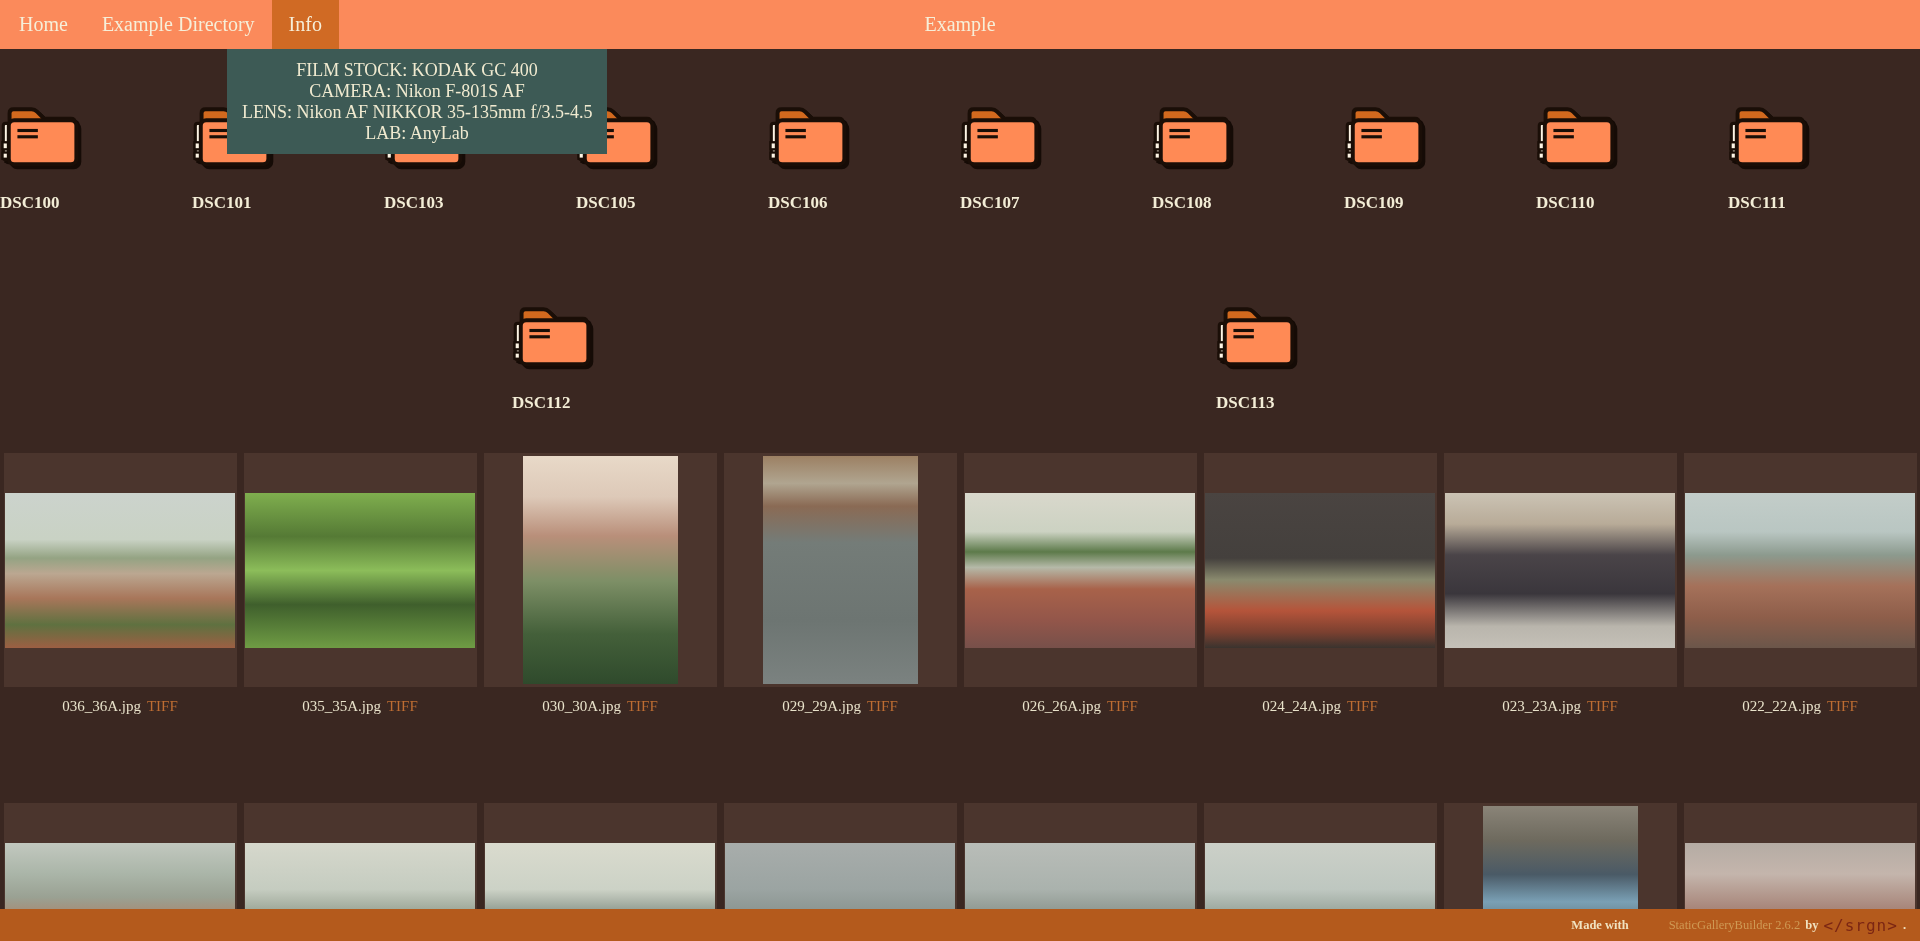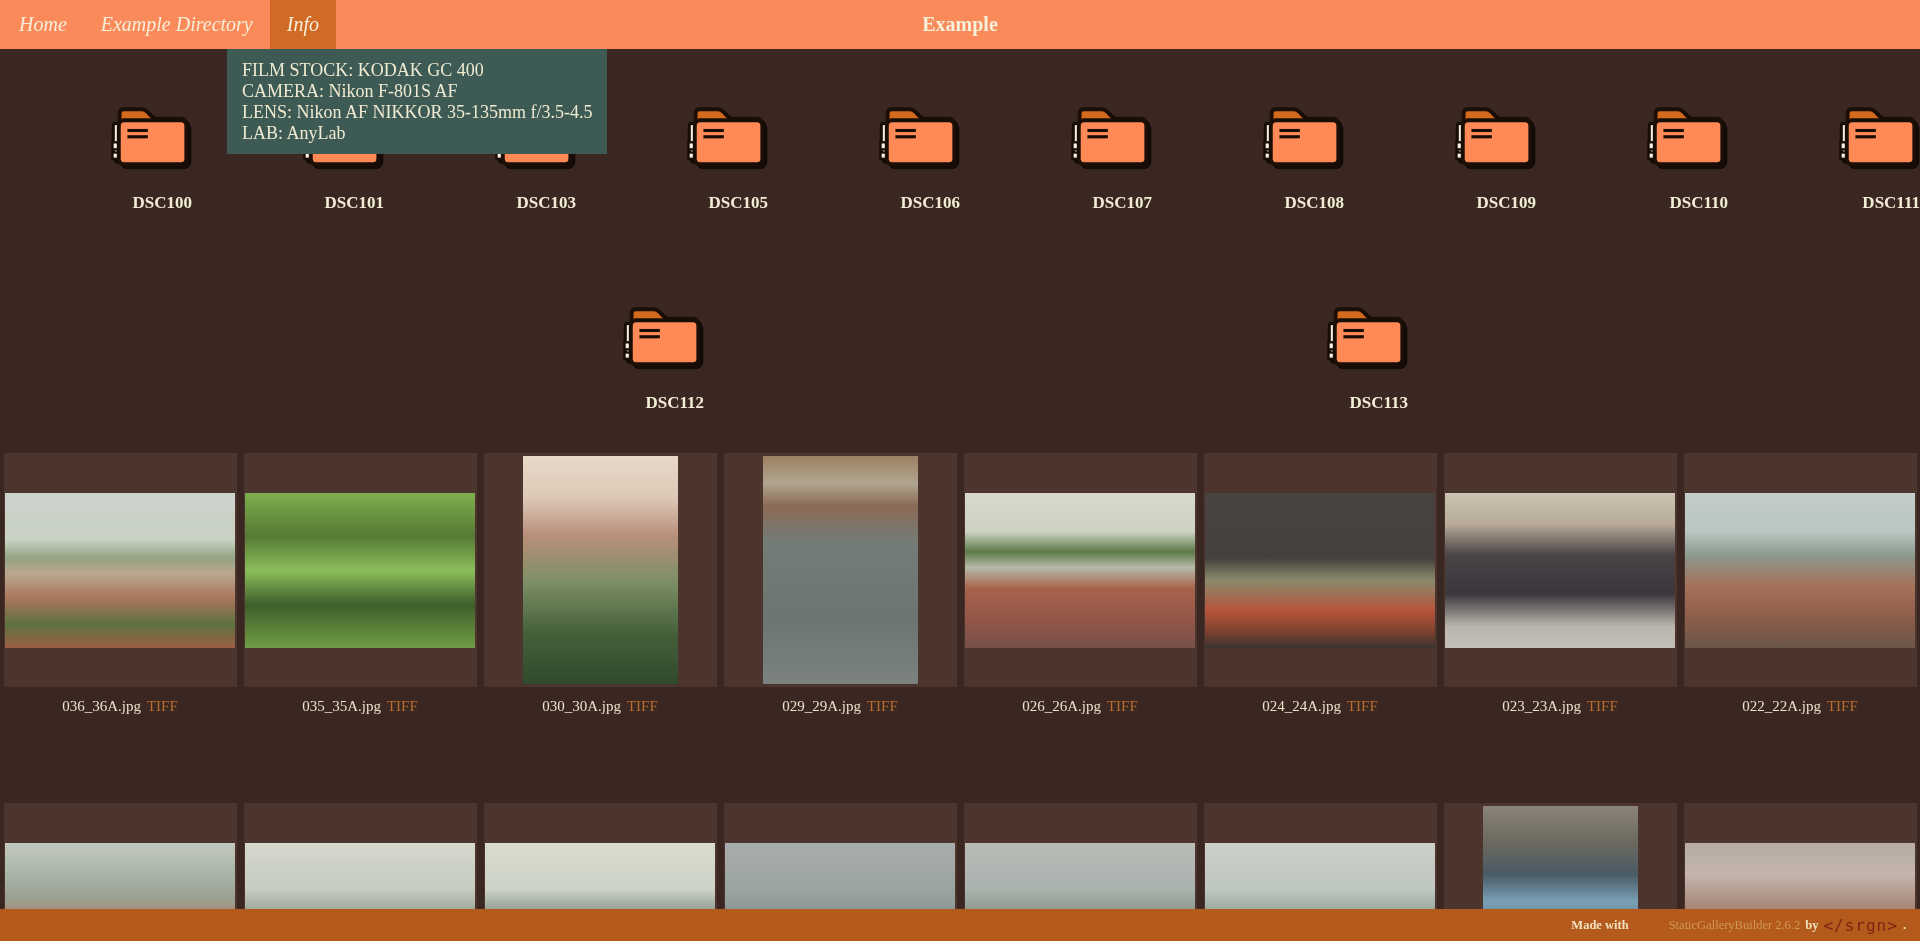--- a/index.html
+++ b/index.html
@@ -19,49 +19,49 @@
     display: flex; align-items: stretch;
     padding-left: 2px;
   }
   .nav-item {
     display: flex; align-items: center;
     padding: 5px 17px;
     font-size: 20px;
     color: var(--nav-text);
     cursor: pointer;
     text-decoration: none;
-    font-style: italic;
   }
   .nav-item.active { background: var(--navbar-active-bg); }
   .nav-title {
     position: absolute; left: 0; right: 0; top: 0;
     height: 49px; display: flex; align-items: center; justify-content: center;
-    font-size: 20px; font-weight: bold; color: var(--nav-text);
+    font-size: 20px; font-weight: normal; color: var(--nav-text);
     pointer-events: none;
   }
 
   
   .info-box {
     position: absolute; left: 227px; top: 49px; z-index: 6;
     width: 380px;
     background: var(--info-bg);
     color: var(--info-text);
     font-size: 18px; line-height: 21px;
     padding: 11px 15px 10px 15px;
     white-space: nowrap;
+    text-align: center;
   }
 
   
   .folders {
     display: flex; flex-wrap: wrap; justify-content: space-evenly;
     padding-top: 54px; row-gap: 90px; margin-bottom: 40px;
   }
   .folder-item {
     width: 192px;
-    display: flex; flex-direction: column; align-items: flex-end;
+    display: flex; flex-direction: column; align-items: flex-start;
     cursor: pointer;
   }
   .folder-item svg { filter: drop-shadow(3px 3px 0 #150b06); }
   .folder-label {
     margin-top: 24px;
     font-size: 17px; font-weight: bold;
     color: var(--label-text);
   }
 
   

